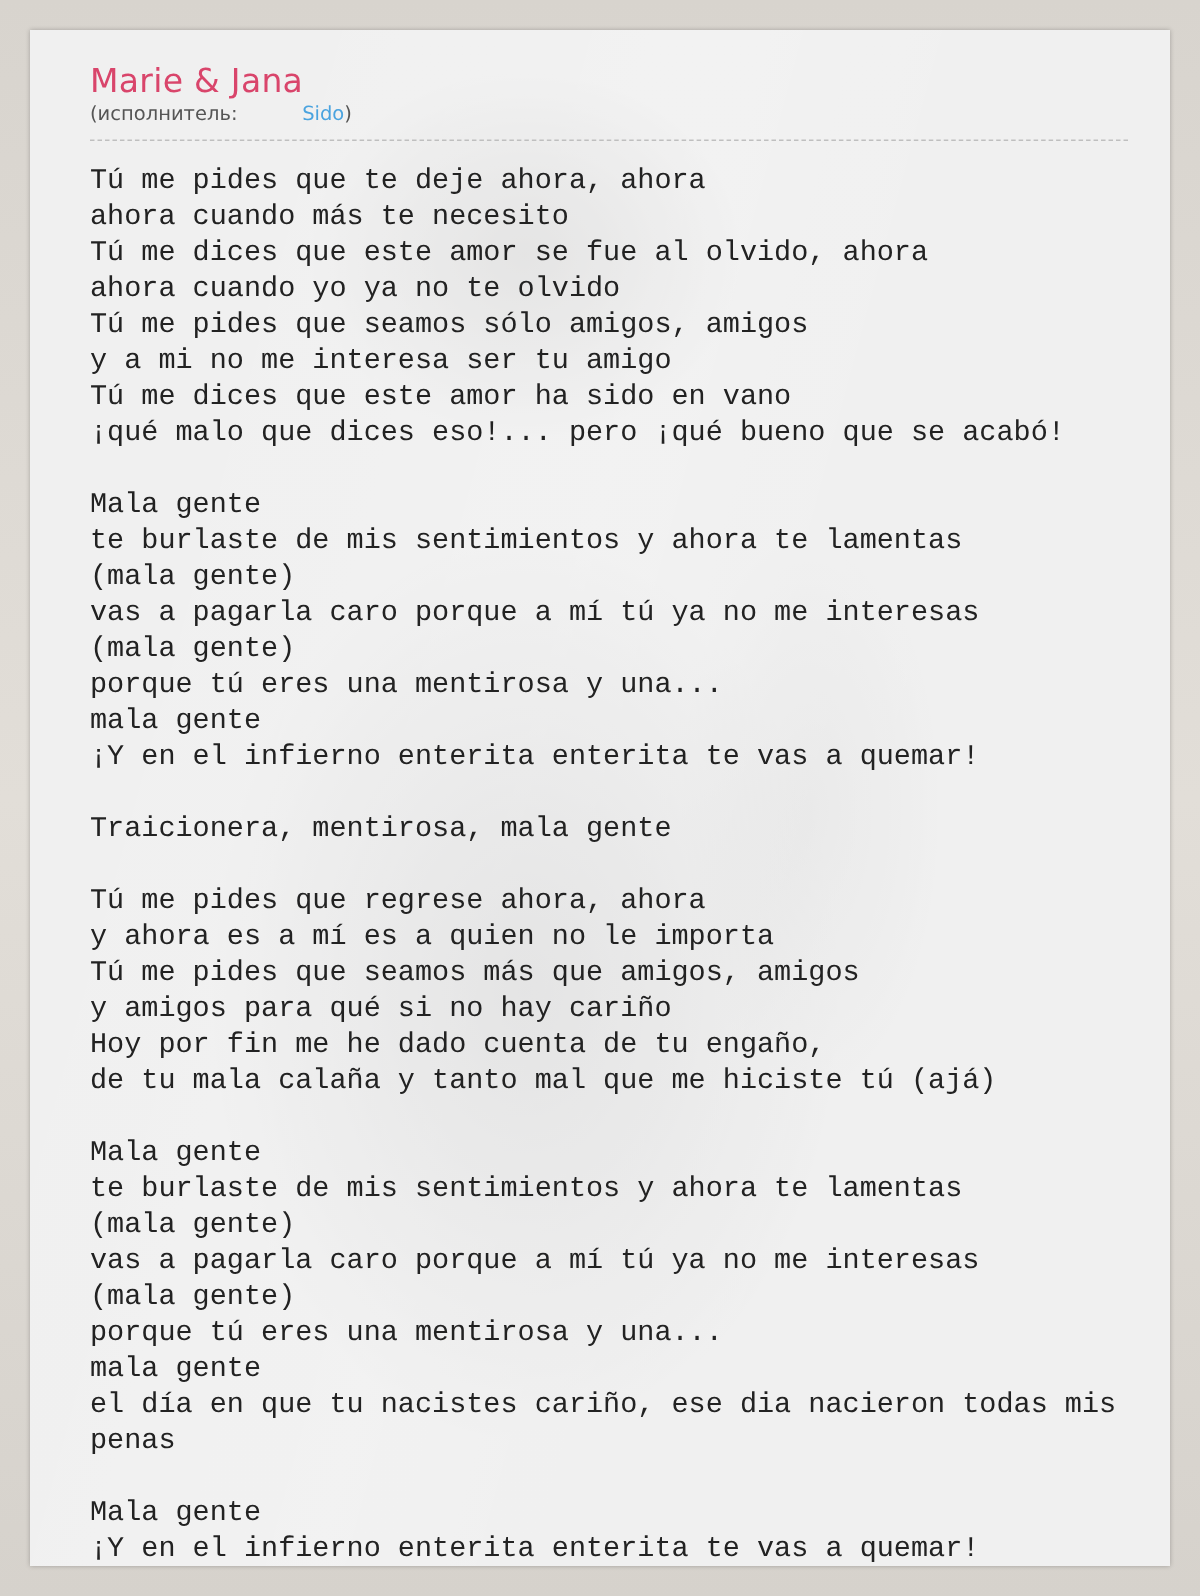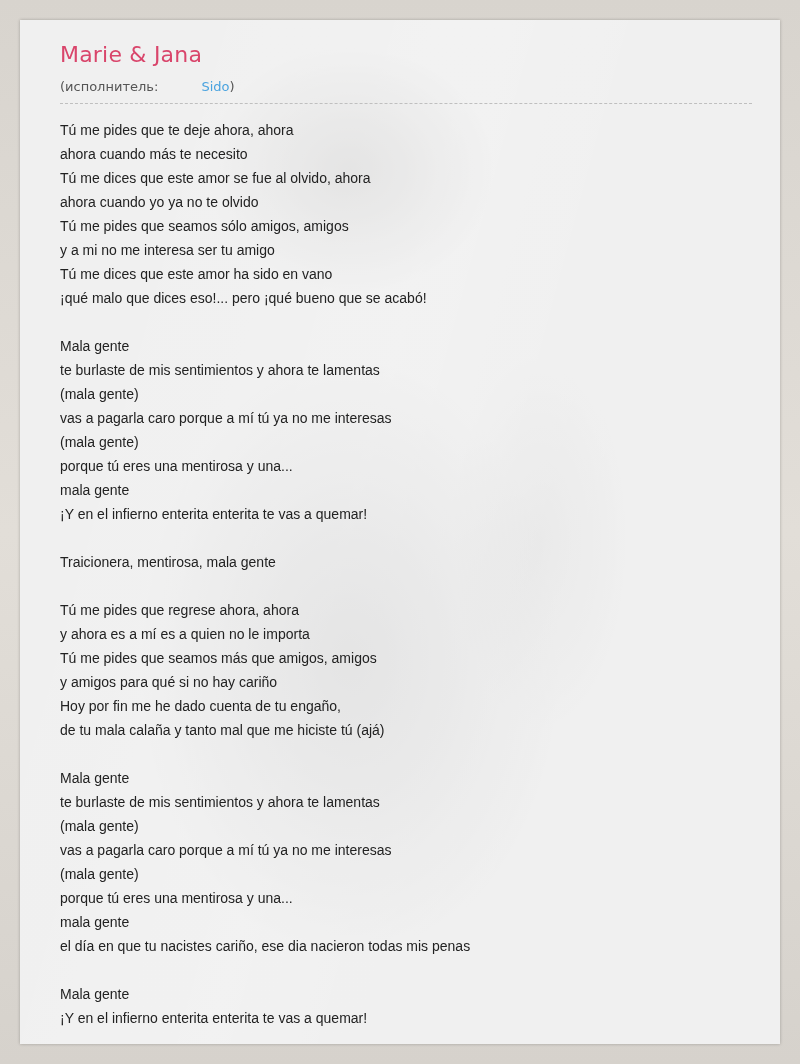--- a/index.html
+++ b/index.html
@@ -59,42 +59,42 @@
     top: 0;
     width: 760px;
     height: 1024px;
     padding: 22px 28px 0 20px;
     box-sizing: border-box;
   }
   .song-title {
     font-size: 22px;
     color: #d9456b;
     font-weight: normal;
-    margin: 0 0 12px 20px;
+    margin: 0 0 2px 20px;
     letter-spacing: 0.2px;
   }
   .artist-line {
     font-size: 13px;
     color: #555555;
     margin: 0 0 0 20px;
     padding-bottom: 9px;
     border-bottom: 1px dashed #bfbfbf;
   }
   .artist-link {
     color: #4aa3df;
     text-decoration: none;
     margin-left: 39px;
   }
   .lyrics {
     margin: 14px 0 0 20px;
-    font-size: 14px;
+    font-size: 19px;
     line-height: 24px;
     color: #222222;
     white-space: pre-wrap;
-    font-family: Liberation Sans, sans-serif;
+    font-family: Liberation Mono, monospace;
   }
 </style>
 </head>
 <body>
 
 <div class="page-frame">
   <div class="paper">
     <div class="bg-photo"></div>
     <div class="bg-overlay"></div>
     <div class="content">

